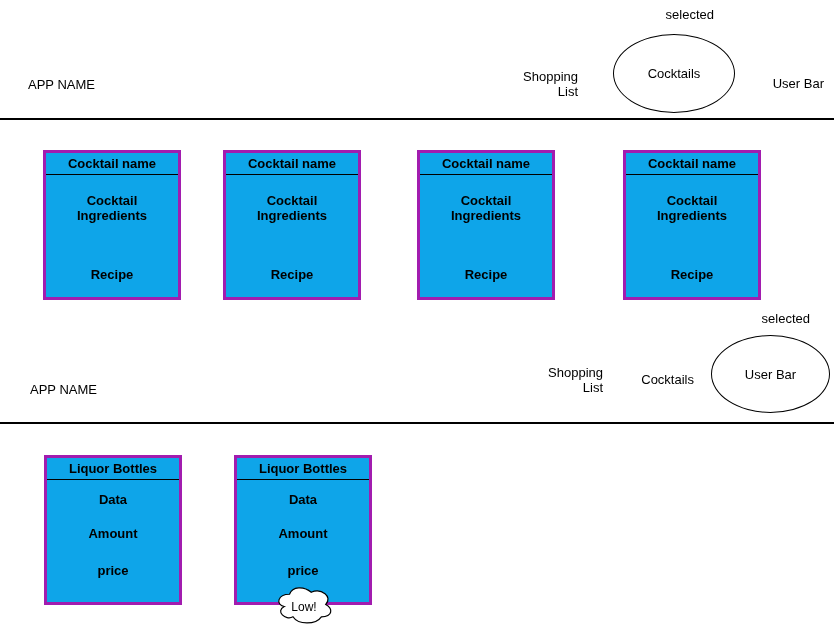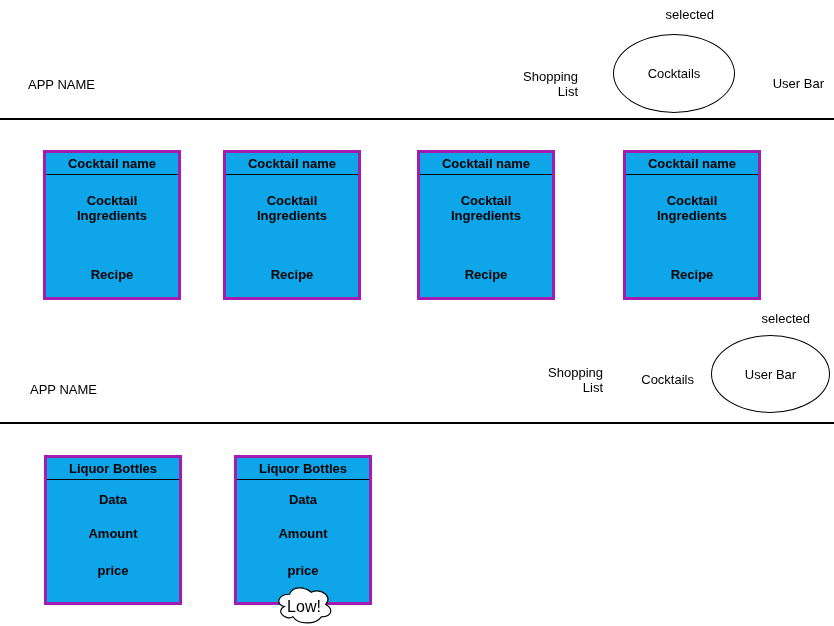--- a/index.html
+++ b/index.html
@@ -81,21 +81,21 @@
     height: 41px;
   }
   .cloud-wrap svg { display: block; width: 58px; height: 41px; }
   .cloud-label {
     position: absolute;
     left: 0; top: 2px;
     width: 100%; height: 100%;
     display: flex;
     align-items: center;
     justify-content: center;
-    font-size: 16px;
+    font-size: 12px;
   }
   
   .sel-1      { left: 634px; top: 7px;  width: 80px; }
   .ellipse-1  { left: 613px; top: 34px; width: 122px; height: 79px; }
   .appname-1  { left: 28px;  top: 78px; }
   .shop-1     { left: 498px; top: 69px;  width: 80px; }
   .user-1     { left: 744px; top: 76px;  width: 80px; }
   .hline-1    { top: 118px; }
   .cardA1 { left: 43px;  top: 150px; }
   .cardA2 { left: 223px; top: 150px; }

